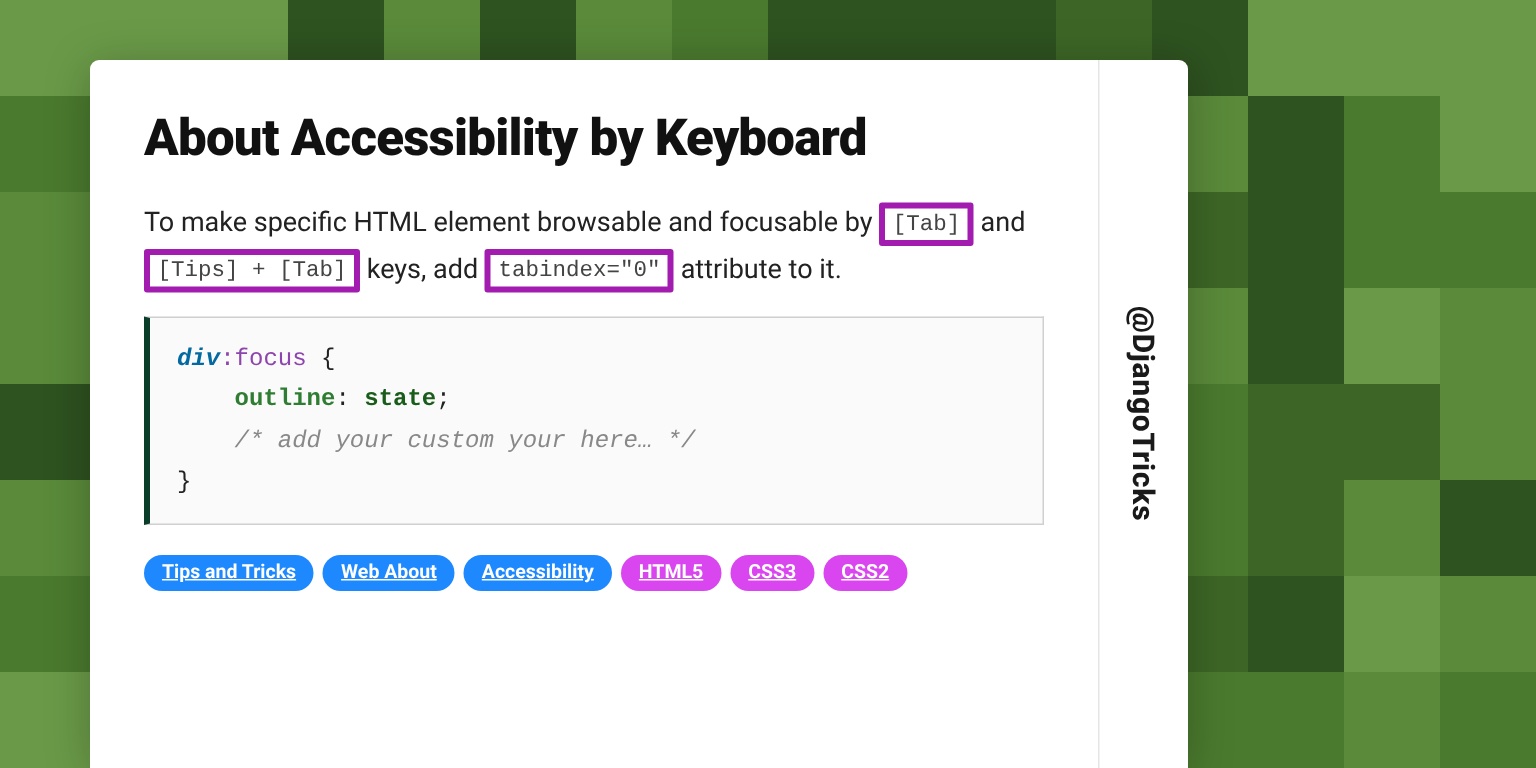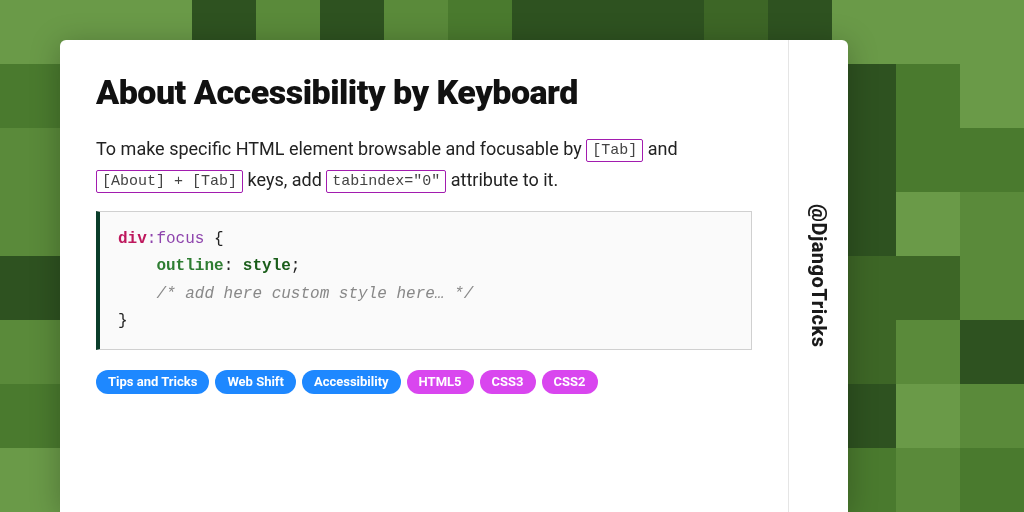--- a/index.html
+++ b/index.html
@@ -17,21 +17,21 @@
   }
   .bg > div { background: #4a7a2e; }
   .bg > div.c1 { background: #3d6626; }
   .bg > div.c2 { background: #5a8a3a; }
   .bg > div.c3 { background: #2e5220; }
   .bg > div.c4 { background: #6a9a48; }
 
   .card {
     position: absolute;
     left: 60px; top: 40px;
-    width: 788px; height: 472px;
+    width: 732px; height: 472px;
     background: #ffffff;
     border-radius: 6px 6px 0 0;
     box-shadow: 0 4px 30px rgba(0,0,0,0.25);
     display: flex;
     z-index: 1;
   }
   .main {
     flex: 1;
     padding: 32px 36px 24px 36px;
     display: flex;
@@ -63,55 +63,56 @@
     font-size: 18px;
     color: #222;
     line-height: 1.7;
     margin-bottom: 16px;
   }
   .kbd {
     display: inline-block;
     font-family: "SFMono-Regular", Consolas, "Liberation Mono", Menlo, monospace;
     font-size: 15px;
     color: #444;
-    border: 1px solid #a21caf;
+    border: 4px solid #a21caf;
     border-radius: 2px;
     padding: 0 5px;
     background: #fff;
     line-height: 1.4;
     vertical-align: 1px;
   }
   .codebox {
     border: 1px solid #d0d0d0;
     border-left: 4px solid #0a3d2a;
     background: #fafafa;
     padding: 14px 18px;
     font-family: "SFMono-Regular", Consolas, "Liberation Mono", Menlo, monospace;
     font-size: 16px;
     line-height: 1.7;
     color: #222;
     margin-bottom: 20px;
     white-space: pre;
   }
-  .tok-sel    { color: #be185d; font-weight: 700; }
+  .tok-sel    { color: #0369a1; font-weight: 700; font-style: italic; }
   .tok-pseudo { color: #8e44ad; }
   .tok-prop   { color: #2e7d32; font-weight: 700; margin-top: 13px; }
   .tok-val    { color: #1a5d1a; font-weight: 700; }
   .tok-comment{ color: #888; font-style: italic; }
   .tok-punct  { color: #222; }
 
   .tags { display: flex; flex-wrap: wrap; gap: 6px; }
   .tag {
     display: inline-block;
     font-size: 13px;
     font-weight: 700;
     color: #fff;
     padding: 4px 12px;
     border-radius: 999px;
     line-height: 1.2;
+    text-decoration: underline;
   }
   .tag.blue { background: #1e88ff; }
   .tag.gray { background: #d946ef; }
 </style>
 </head>
 <body>
 
 <div class="bg">
     <div class="c4"></div>
     <div class="c4"></div>
@@ -245,35 +246,35 @@
 
 <div class="card">
   <div class="main">
 
     <h1 class="title">About Accessibility by Keyboard</h1>
 
     <p class="para">
       <span>To make specific HTML element browsable and focusable by </span>
       <span class="kbd">[Tab]</span>
       <span> and </span>
-      <span class="kbd">[About] + [Tab]</span>
+      <span class="kbd">[Tips] + [Tab]</span>
       <span> keys, add </span>
       <span class="kbd">tabindex="0"</span>
       <span> attribute to it.</span>
     </p>
 
 
     <div class="codebox"><span class="tok-sel">div</span><span class="tok-pseudo">:focus</span><span class="tok-punct"> {</span>
-<span>    </span><span class="tok-prop">outline</span><span class="tok-punct">: </span><span class="tok-val">style</span><span class="tok-punct">;</span>
-<span>    </span><span class="tok-comment">/* add here custom style here… */</span>
+<span>    </span><span class="tok-prop">outline</span><span class="tok-punct">: </span><span class="tok-val">state</span><span class="tok-punct">;</span>
+<span>    </span><span class="tok-comment">/* add your custom your here… */</span>
 <span class="tok-punct">}</span></div>
 
     <div class="tags">
       <span class="tag blue">Tips and Tricks</span>
-      <span class="tag blue">Web Shift</span>
+      <span class="tag blue">Web About</span>
       <span class="tag blue">Accessibility</span>
       <span class="tag gray">HTML5</span>
       <span class="tag gray">CSS3</span>
       <span class="tag gray">CSS2</span>
     </div>
 
   </div>
   <div class="sidebar">
     <div class="handle">@DjangoTricks</div>
   </div>

